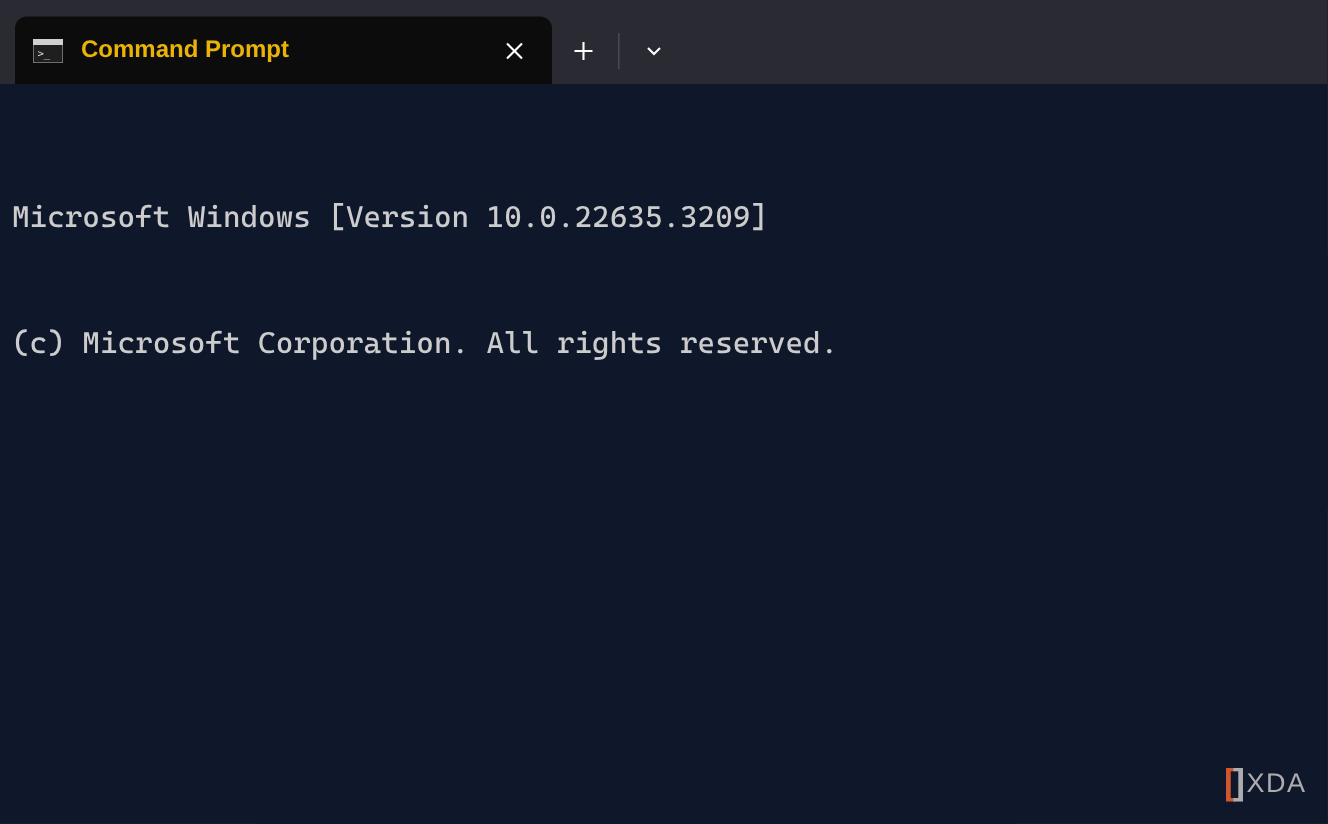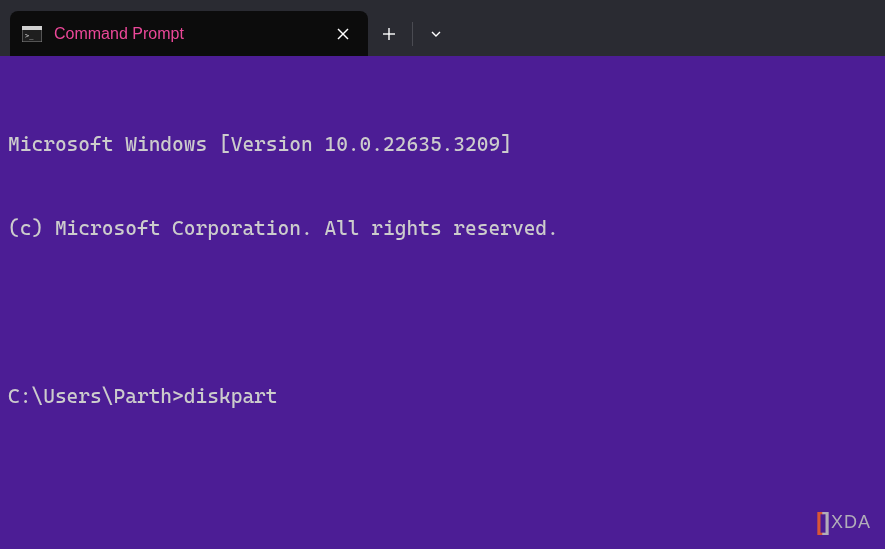--- a/index.html
+++ b/index.html
@@ -33,23 +33,23 @@
   .tab-icon {
     width: 20px;
     height: 18px;
     display: flex;
     align-items: center;
     justify-content: center;
     margin-right: 12px;
   }
   .tab-icon svg { display: block; }
   .tab-title {
-    color: #ec4899;
+    color: #eab308;
     font-size: 16px;
-    font-weight: 400;
+    font-weight: 700;
     flex: 1;
   }
   .tab-close {
     width: 22px;
     height: 22px;
     display: flex;
     align-items: center;
     justify-content: center;
     color: #ffffff;
     font-size: 16px;
@@ -71,21 +71,21 @@
     cursor: pointer;
   }
   .new-tab-btn svg, .dropdown-btn svg { display: block; }
   .divider {
     width: 1px;
     height: 24px;
     background: #4a4b52;
     margin: 0 2px;
   }
   .terminal {
-    background: #4c1d95;
+    background: #0f172a;
     width: 100%;
     height: calc(549px - 56px);
     padding: 18px 8px;
     font-family: "Cascadia Mono", "Consolas", monospace;
     font-size: 20px;
     color: #cccccc;
     line-height: 1.4;
     white-space: pre;
     position: relative;
   }
@@ -154,21 +154,20 @@
         <polyline points="3,5 7,9 11,5" fill="none" stroke="#ffffff" stroke-width="1.4"></polyline>
       </svg>
     </div>
   </div>
 </div>
 
 <div class="terminal">
   <span class="line">Microsoft Windows [Version 10.0.22635.3209]</span>
   <span class="line">(c) Microsoft Corporation. All rights reserved.</span>
   <span class="line"></span>
-  <span class="line">C:\Users\Parth&gt;diskpart</span>
   <span class="line"></span>
   
 
   <div class="watermark">
     <span class="bracket-left">[</span><span class="bracket-right">]</span>
     <span class="text">XDA</span>
   </div>
 </div>
 
 </body></html>

